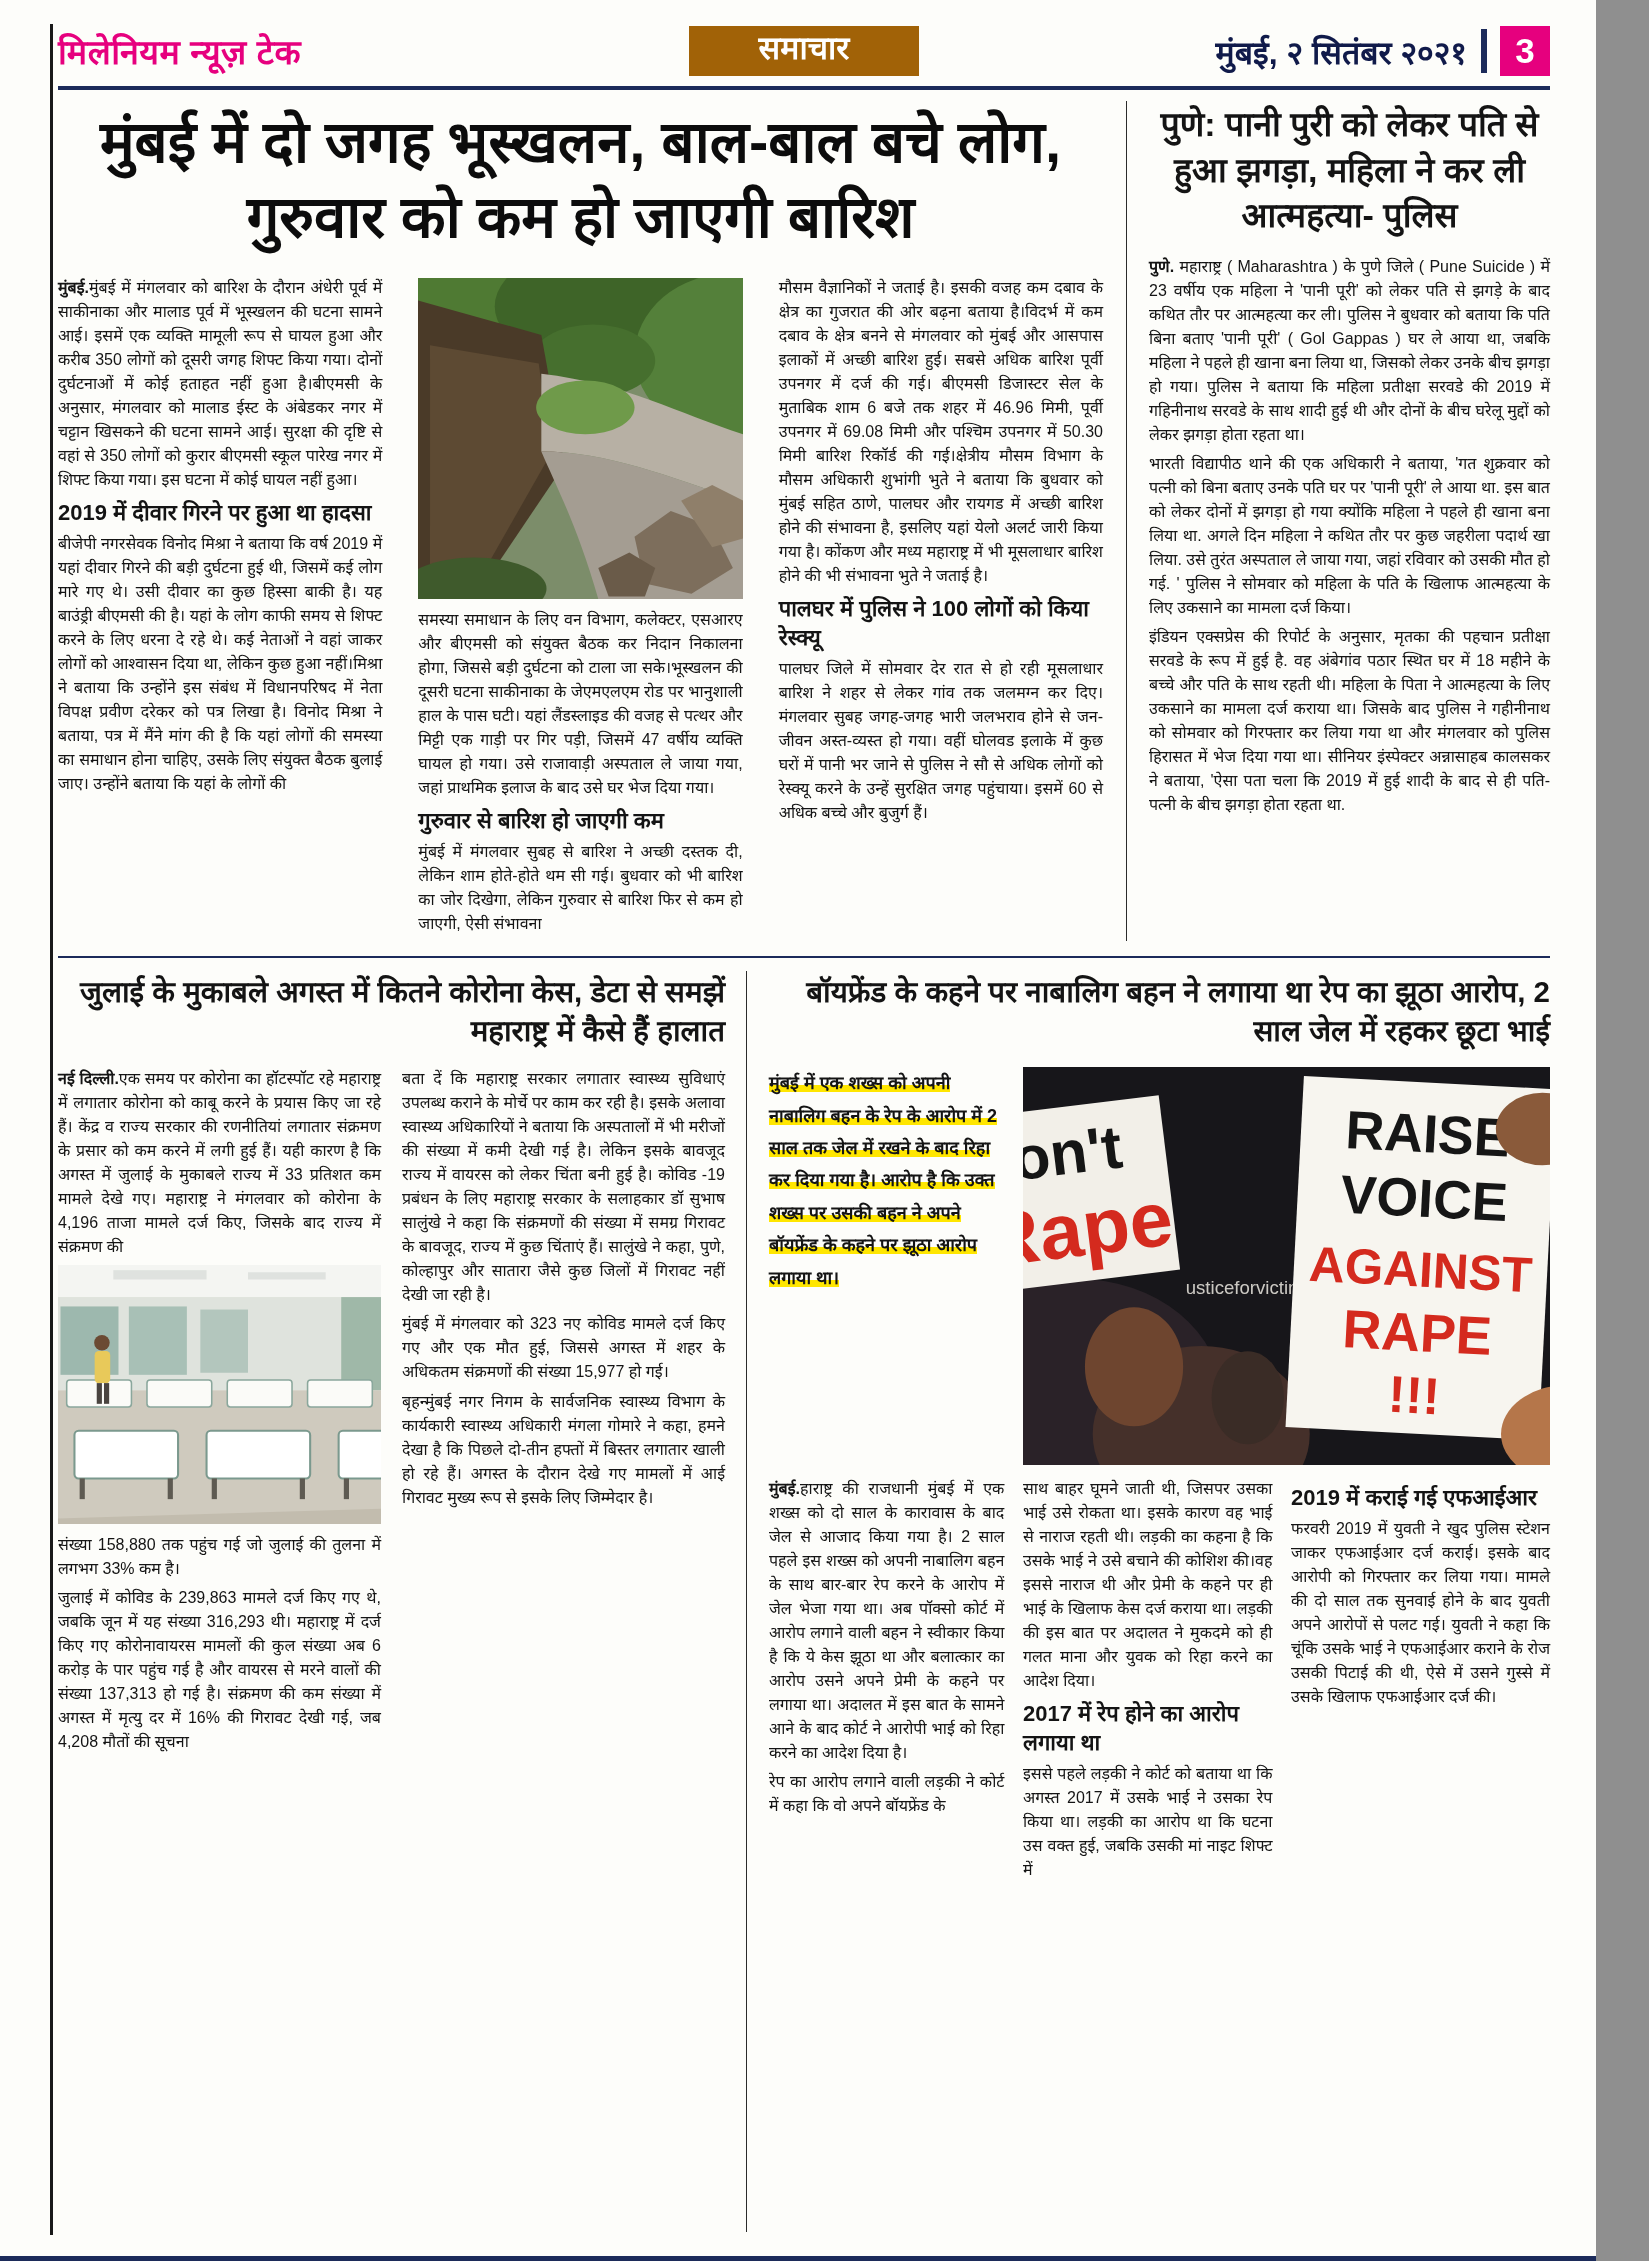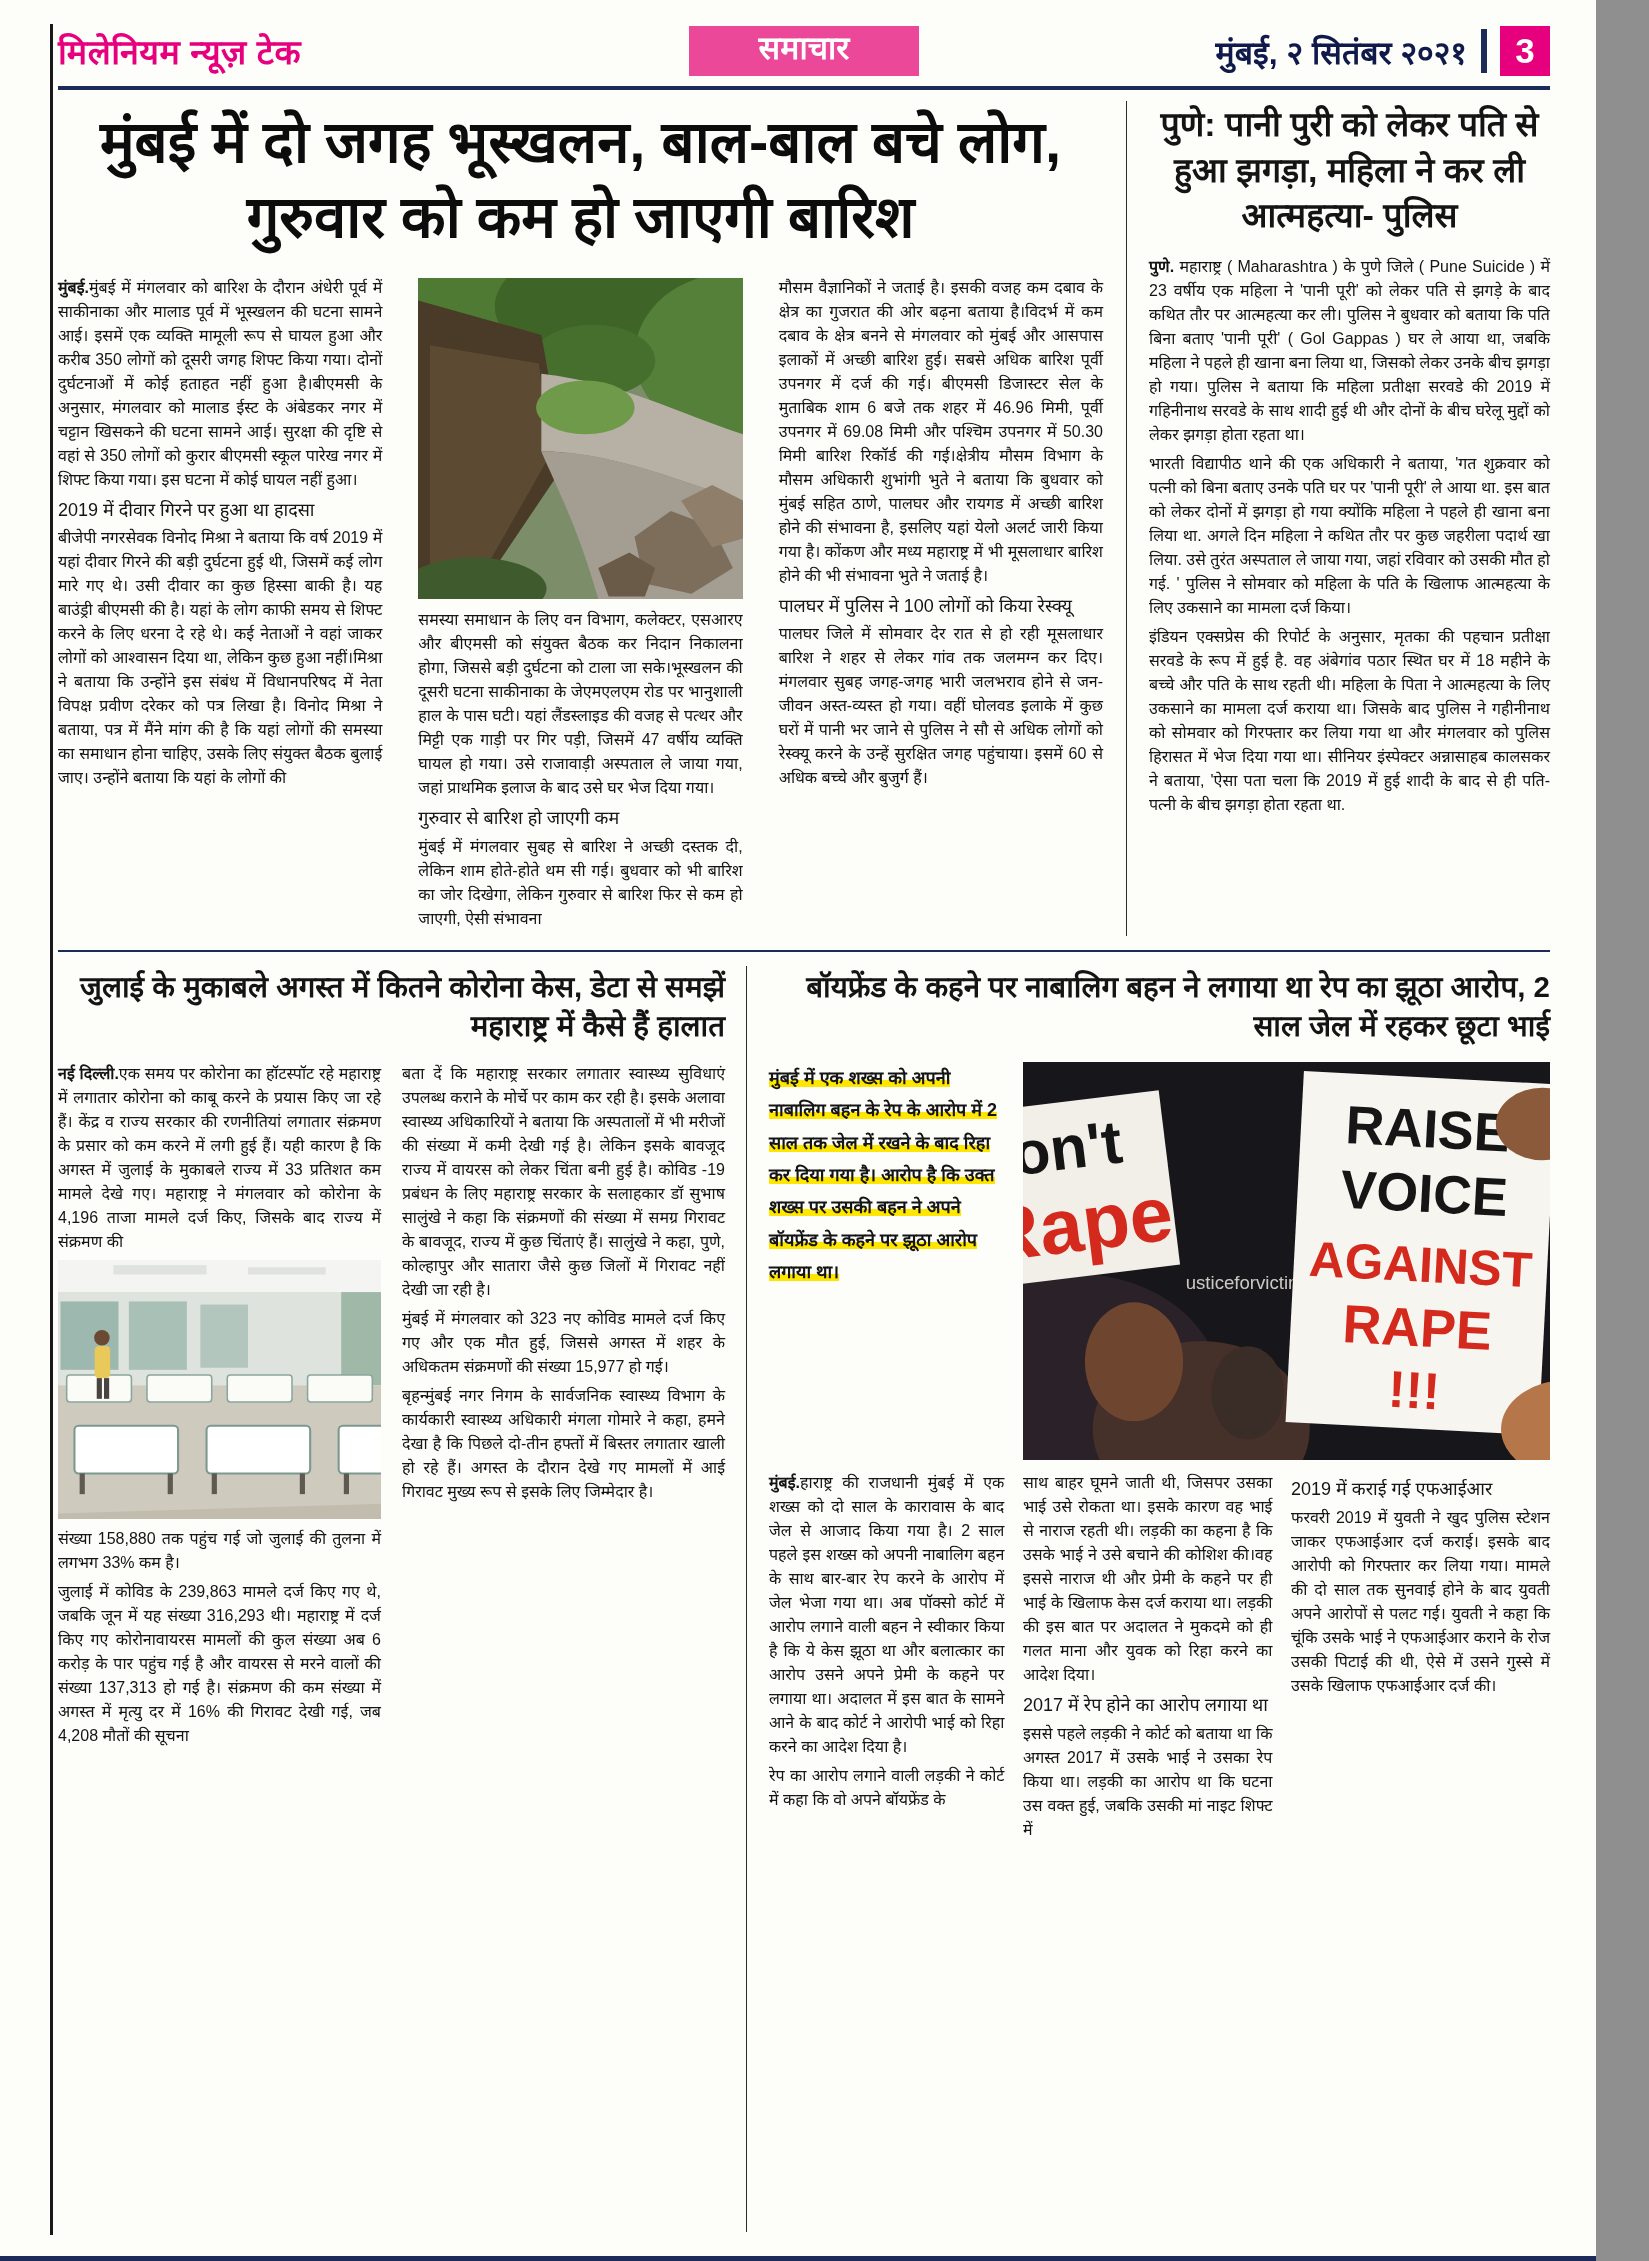--- a/index.html
+++ b/index.html
@@ -9,31 +9,31 @@
     padding:22px 46px 24px 58px;position:relative;
     font-family:"Liberation Sans","DejaVu Sans",sans-serif;
     display:flex;flex-direction:column;
     border-bottom:5.2px solid #1c2b5a;
   }
   .page::before{content:"";position:absolute;left:50px;top:24px;bottom:21px;width:2.6px;background:#191919;}
   
   .masthead{display:grid;grid-template-columns:1fr auto 1fr;align-items:center;
     padding:4.1px 0 10.3px;border-bottom:4.1px solid #1c2b5a;}
   .brand{font-size:34px;font-weight:bold;color:#e6007e;letter-spacing:0.5px;white-space:nowrap;}
-  .section-box{background:#ec4899;color:#ffffff;font-size:32px;font-weight:bold;
+  .section-box{background:#a16207;color:#ffffff;font-size:32px;font-weight:bold;
     padding:5.2px 70px 9.3px;line-height:1.1;}
   .mast-right{display:flex;justify-content:flex-end;align-items:center;gap:13.5px;}
   .dateline{font-size:32px;font-weight:bold;color:#101a4a;white-space:nowrap;}
   .dbar{height:44px;border-left:3.6px solid #1c2b5a;border-right:3.6px solid #1c2b5a;width:5.2px;}
   .pagenum{background:#e6007e;color:#fff;font-size:35px;font-weight:bold;
     width:50px;height:50px;display:flex;align-items:center;justify-content:center;}
   
   p{font-size:16px;line-height:1.5;text-align:justify;margin-bottom:5.2px;}
   .lead{font-weight:bold;}
-  h3.sub{font-size:18px;font-weight:normal;margin:6.2px 0 4.1px;line-height:1.35;}
+  h3.sub{font-size:22px;font-weight:bold;margin:6.2px 0 4.1px;line-height:1.35;}
   
   .top{display:grid;grid-template-columns:1045px 1fr;column-gap:23px;padding-top:10.3px;}
   .a1 h1{font-size:58px;line-height:1.3;font-weight:bold;text-align:center;color:#0c0c0c;margin:3.1px 10.3px 21px;}
   .cols3{display:grid;grid-template-columns:1fr 1fr 1fr;column-gap:36px;}
   figure{margin:0;}
   figure.landslide{margin:2.1px 0 9.3px;}
   figure.landslide svg{display:block;width:100%;height:321px;}
   .a2{border-left:1.6px solid #2b2b2b;padding-left:22px;}
   .a2 h2{font-size:34px;line-height:1.35;font-weight:bold;text-align:center;margin:1px 0 15.5px;}
   

